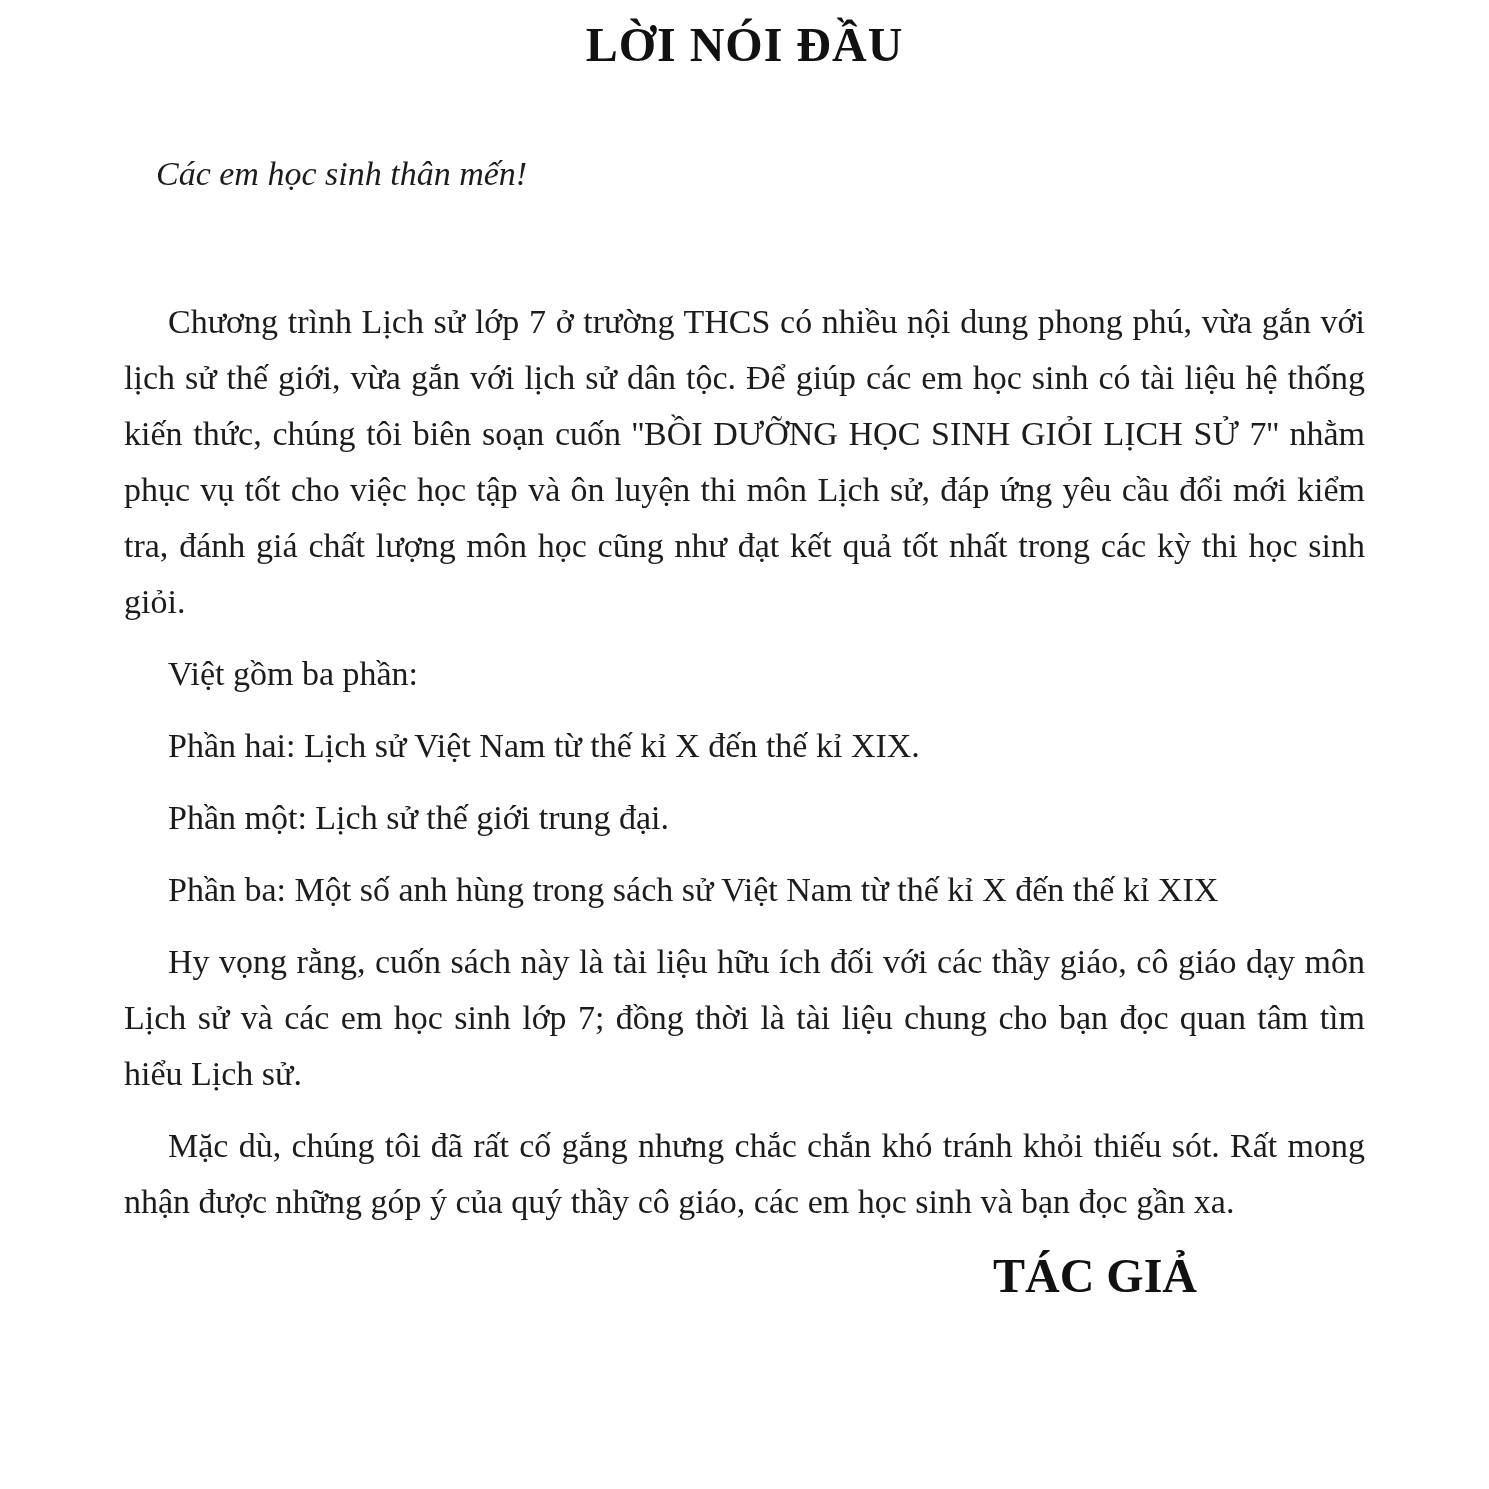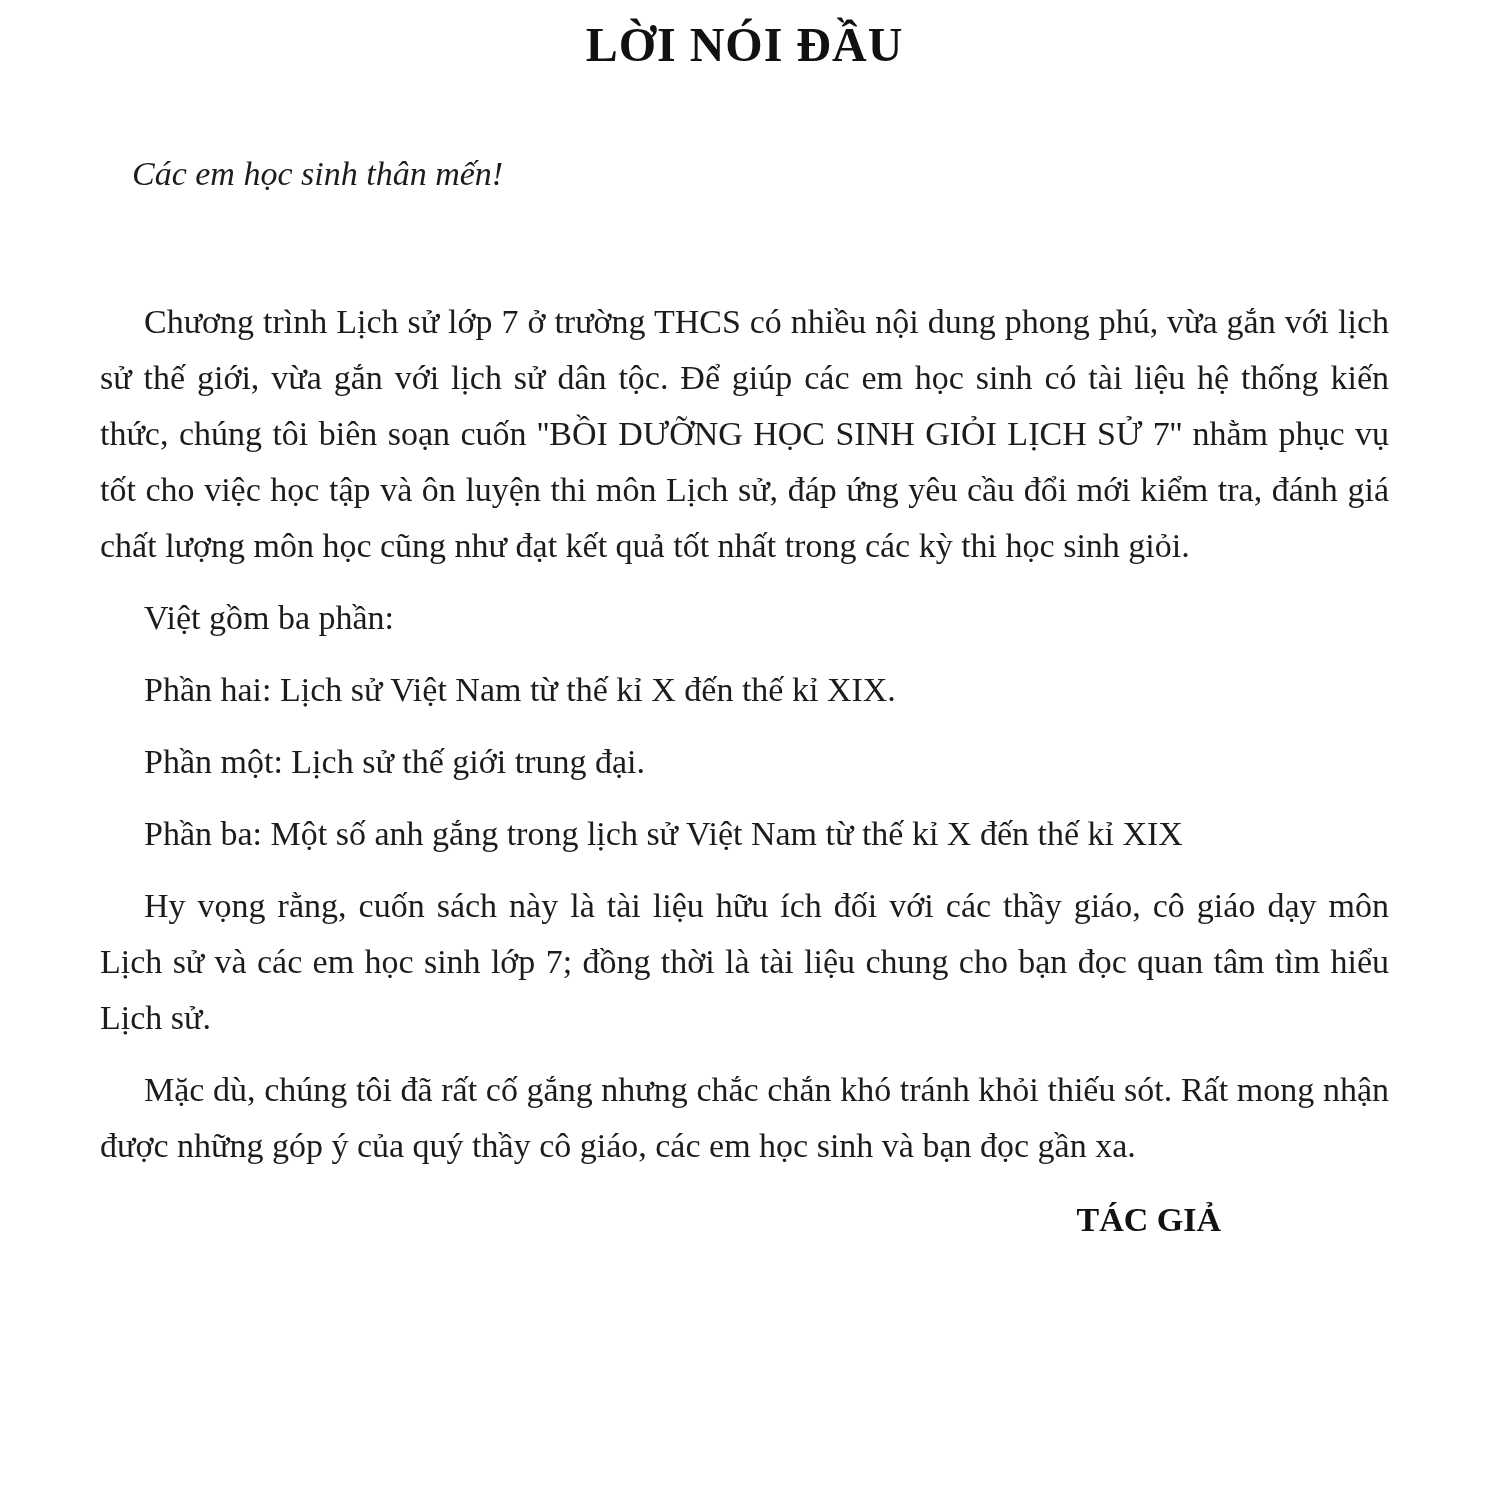--- a/index.html
+++ b/index.html
@@ -23,21 +23,21 @@
     padding-top: 16px;
     text-align: center;
     font-size: 48px;
     font-weight: bold;
     letter-spacing: 1px;
     line-height: 1.2;
     color: #111111;
   }
   .content {
     box-sizing: border-box;
-    padding: 0 84px;
+    padding: 0 108px;
     font-size: 34px;
     line-height: 56px;
     text-align: justify;
   }
   .greeting {
     margin: 72px 0 0 0;
     font-style: italic;
     text-indent: 48px;
     text-align: left;
   }
@@ -46,21 +46,21 @@
     text-indent: 44px;
   }
   .para.first {
     margin-top: 92px;
   }
   .signature {
     margin: 0;
     padding-right: 184px;
     text-align: right;
     font-weight: bold;
-    font-size: 34px;
+    font-size: 48px;
     line-height: 60px;
     text-indent: 0;
     color: #111111;
   }
 </style>
 </head>
 <body>
 
 <div class="page">
 
@@ -71,21 +71,21 @@
     <p class="greeting">Các em học sinh thân mến!</p>
 
     <p class="para first">Chương trình Lịch sử lớp 7 ở trường THCS có nhiều nội dung phong phú, vừa gắn với lịch sử thế giới, vừa gắn với lịch sử dân tộc. Để giúp các em học sinh có tài liệu hệ thống kiến thức, chúng tôi biên soạn cuốn ''BỒI DƯỠNG HỌC SINH GIỎI LỊCH SỬ 7'' nhằm phục vụ tốt cho việc học tập và ôn luyện thi môn Lịch sử, đáp ứng yêu cầu đổi mới kiểm tra, đánh giá chất lượng môn học cũng như đạt kết quả tốt nhất trong các kỳ thi học sinh giỏi.</p>
 
     <p class="para">Việt gồm ba phần:</p>
 
     <p class="para">Phần hai: Lịch sử Việt Nam từ thế kỉ X đến thế kỉ XIX.</p>
 
     <p class="para">Phần một: Lịch sử thế giới trung đại.</p>
 
-    <p class="para">Phần ba: Một số anh gắng trong lịch sử Việt Nam từ thế kỉ X đến thế kỉ XIX</p>
+    <p class="para">Phần ba: Một số anh hùng trong sách sử Việt Nam từ thế kỉ X đến thế kỉ XIX</p>
 
     <p class="para">Hy vọng rằng, cuốn sách này là tài liệu hữu ích đối với các thầy giáo, cô giáo dạy môn Lịch sử và các em học sinh lớp 7; đồng thời là tài liệu chung cho bạn đọc quan tâm tìm hiểu Lịch sử.</p>
 
     <p class="para">Mặc dù, chúng tôi đã rất cố gắng nhưng chắc chắn khó tránh khỏi thiếu sót. Rất mong nhận được những góp ý của quý thầy cô giáo, các em học sinh và bạn đọc gần xa.</p>
 
     <p class="signature">TÁC GIẢ</p>
 
   </div>
 </div>
 

